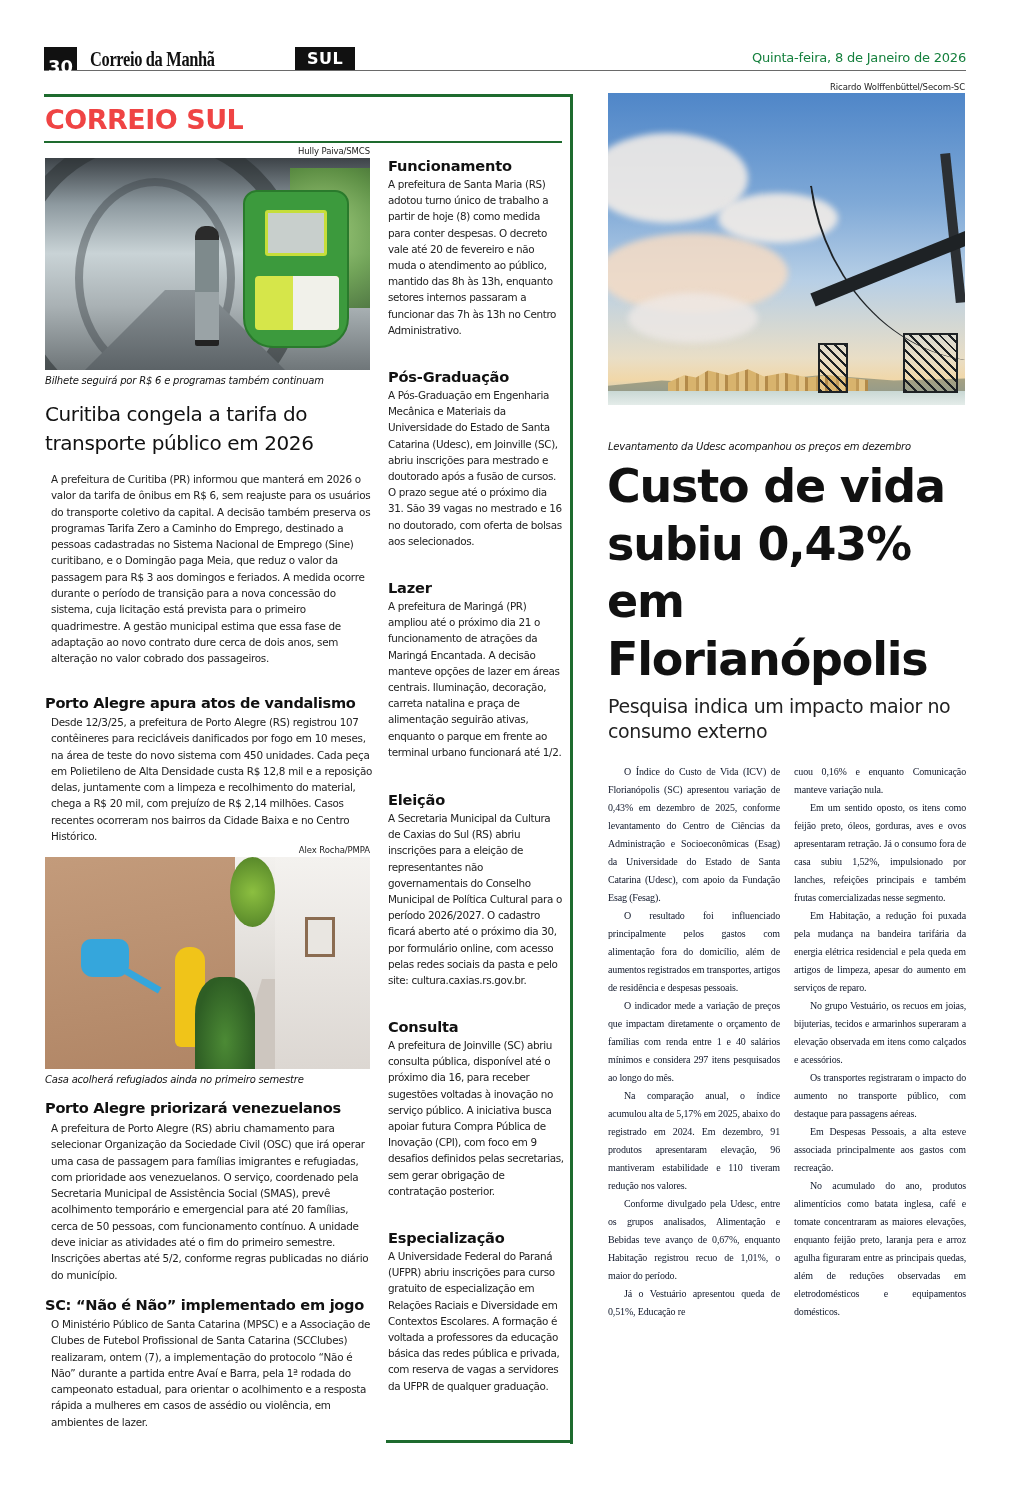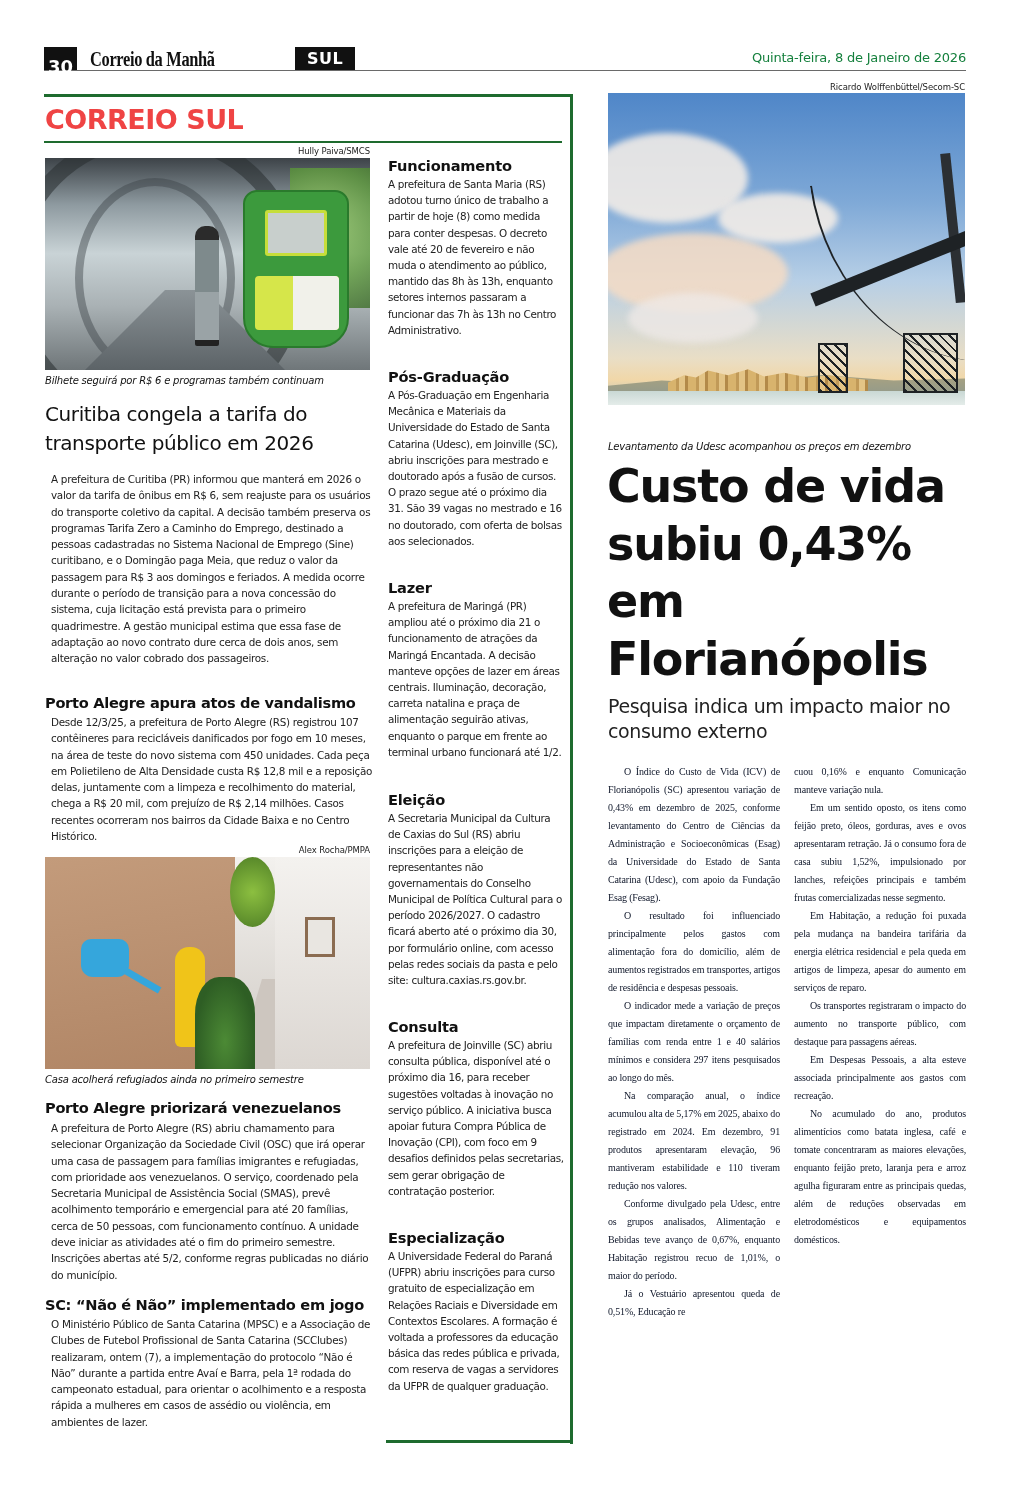--- a/index.html
+++ b/index.html
@@ -192,16 +192,17 @@
   <p>O indicador mede a variação de preços que impactam direta­mente o orçamento de famílias com renda entre 1 e 40 salários mínimos e considera 297 itens pesquisados ao longo do mês.</p>
   <p>Na comparação anual, o ín­dice acumulou alta de 5,17% em 2025, abaixo do registrado em 2024. Em dezembro, 91 produ­tos apresentaram elevação, 96 mantiveram estabilidade e 110 tiveram redução nos valores.</p>
   <p>Conforme divulgado pela Udesc, entre os grupos analisa­dos, Alimentação e Bebidas teve avanço de 0,67%, enquanto Ha­bitação registrou recuo de 1,01%, o maior do período.</p>
   <p>Já o Vestuário apresentou queda de 0,51%, Educação re­</p>
 </div>
 
 <div class="main-col col-b">
   <p class="noindent">cuou 0,16% e enquanto Comu­nicação manteve variação nula.</p>
   <p>Em um sentido oposto, os itens como feijão preto, óleos, gorduras, aves e ovos apresenta­ram retração. Já o consumo fora de casa subiu 1,52%, impulsiona­do por lanches, refeições princi­pais e também frutas comerciali­zadas nesse segmento.</p>
   <p>Em Habitação, a redução foi puxada pela mudança na bandei­ra tarifária da energia elétrica re­sidencial e pela queda em artigos de limpeza, apesar do aumento em serviços de reparo.</p>
+  <p>No grupo Vestuário, os re­cuos em joias, bijuterias, tecidos e armarinhos superaram a elevação observada em itens como calça­dos e acessórios.</p>
   <p>Os transportes registraram o impacto do aumento no trans­porte público, com destaque para passagens aéreas.</p>
   <p>Em Despesas Pessoais, a alta esteve associada principalmente aos gastos com recreação.</p>
   <p>No acumulado do ano, pro­dutos alimentícios como batata inglesa, café e tomate concen­traram as maiores elevações, en­quanto feijão preto, laranja pera e arroz agulha figuraram entre as principais quedas, além de redu­ções observadas em eletrodomés­ticos e equipamentos domésticos.</p>
 </div>
 
 </body></html>

